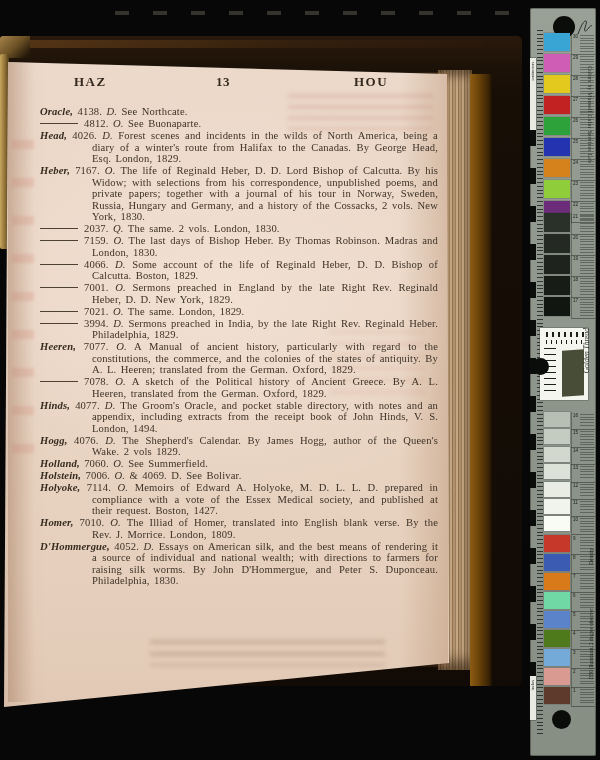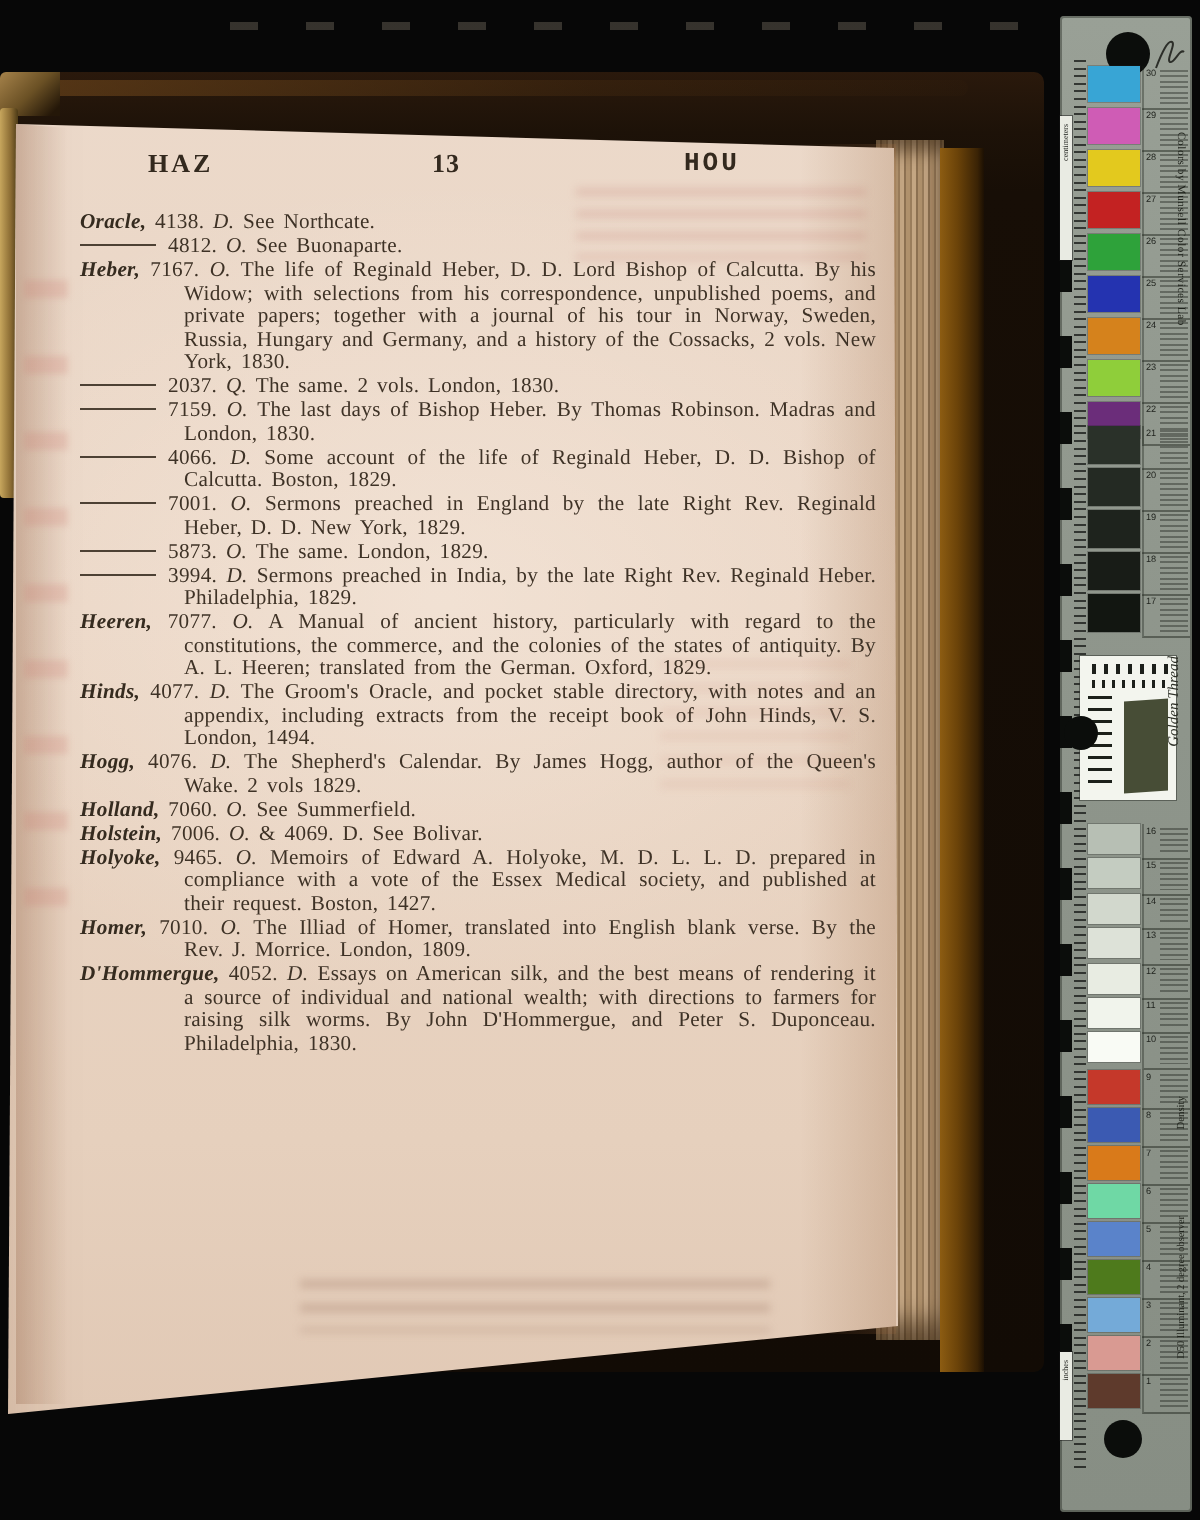--- a/index.html
+++ b/index.html
@@ -72,21 +72,21 @@
     position:absolute;left:12px;top:140px;width:22px;height:330px;filter:blur(1.5px);
     background:repeating-linear-gradient(180deg,rgba(205,120,110,.22) 0 9px,transparent 9px 38px);
   }
   
   .content{
     position:absolute;left:40px;top:74px;width:398px;color:#3e3226;
   }
   .running-head{position:relative;height:20px;font-weight:bold;font-size:13px;letter-spacing:1.5px;color:#33291e;}
   .rh-left{position:absolute;left:34px;}
   .rh-center{position:absolute;left:176px;letter-spacing:.5px;}
-  .rh-right{position:absolute;left:302px;font-family:Liberation Mono, monospace;}
+  .rh-right{position:absolute;left:314px;}
   .entries{margin-top:12px;font-size:10.6px;line-height:11.5px;text-align:justify;
     word-spacing:1.6px;letter-spacing:.15px;}
   .entry{padding-left:52px;text-indent:-52px;margin:0 0 .5px 0;}
   .entry .nm{font-style:italic;font-weight:bold;color:#352b1f;}
   .entry .fmt{font-style:italic;}
   .entry .dash{display:inline-block;width:38px;height:0;border-top:1.1px solid #4d4134;
     vertical-align:3px;margin-right:6px;}
   
   .strip{
     position:absolute;left:530px;top:8px;width:66px;height:748px;
@@ -163,33 +163,35 @@
 
 <div class="content">
   <div class="running-head">
     <span class="rh-left">HAZ</span>
     <span class="rh-center">13</span>
     <span class="rh-right">HOU</span>
   </div>
   <div class="entries" id="entries">
       <p class="entry"><span class="nm">Oracle,</span> <span>4138.</span> <span class="fmt">D.</span> <span>See Northcate.</span></p>
       <p class="entry"><span class="dash"></span><span>4812.</span> <span class="fmt">O.</span> <span>See Buonaparte.</span></p>
+      <p class="entry"><span class="nm">Head,</span> <span>4026.</span> <span class="fmt">D.</span> <span>Forest scenes and incidents in the wilds of North America, being a diary of a winter's route from Halifax to the Canadas. By George Head, Esq. London, 1829.</span></p>
       <p class="entry"><span class="nm">Heber,</span> <span>7167.</span> <span class="fmt">O.</span> <span>The life of Reginald Heber, D. D. Lord Bishop of Calcutta. By his Widow; with selections from his correspondence, unpublished poems, and private papers; together with a journal of his tour in Norway, Sweden, Russia, Hungary and Germany, and a history of the Cossacks, 2 vols. New York, 1830.</span></p>
       <p class="entry"><span class="dash"></span><span>2037.</span> <span class="fmt">Q.</span> <span>The same. 2 vols. London, 1830.</span></p>
       <p class="entry"><span class="dash"></span><span>7159.</span> <span class="fmt">O.</span> <span>The last days of Bishop Heber. By Thomas Robinson. Madras and London, 1830.</span></p>
       <p class="entry"><span class="dash"></span><span>4066.</span> <span class="fmt">D.</span> <span>Some account of the life of Reginald Heber, D. D. Bishop of Calcutta. Boston, 1829.</span></p>
       <p class="entry"><span class="dash"></span><span>7001.</span> <span class="fmt">O.</span> <span>Sermons preached in England by the late Right Rev. Reginald Heber, D. D. New York, 1829.</span></p>
-      <p class="entry"><span class="dash"></span><span>5873.</span> <span class="fmt">O.</span> <span>The same. London, 1829.</span></p>
+      <p class="entry"><span class="dash"></span><span>7021.</span> <span class="fmt">O.</span> <span>The same. London, 1829.</span></p>
       <p class="entry"><span class="dash"></span><span>3994.</span> <span class="fmt">D.</span> <span>Sermons preached in India, by the late Right Rev. Reginald Heber. Philadelphia, 1829.</span></p>
       <p class="entry"><span class="nm">Heeren,</span> <span>7077.</span> <span class="fmt">O.</span> <span>A Manual of ancient history, particularly with regard to the constitutions, the commerce, and the colonies of the states of antiquity. By A. L. Heeren; translated from the German. Oxford, 1829.</span></p>
+      <p class="entry"><span class="dash"></span><span>7078.</span> <span class="fmt">O.</span> <span>A sketch of the Political history of Ancient Greece. By A. L. Heeren, translated from the German. Oxford, 1829.</span></p>
       <p class="entry"><span class="nm">Hinds,</span> <span>4077.</span> <span class="fmt">D.</span> <span>The Groom's Oracle, and pocket stable directory, with notes and an appendix, including extracts from the receipt book of John Hinds, V. S. London, 1494.</span></p>
       <p class="entry"><span class="nm">Hogg,</span> <span>4076.</span> <span class="fmt">D.</span> <span>The Shepherd's Calendar. By James Hogg, author of the Queen's Wake. 2 vols 1829.</span></p>
       <p class="entry"><span class="nm">Holland,</span> <span>7060.</span> <span class="fmt">O.</span> <span>See Summerfield.</span></p>
       <p class="entry"><span class="nm">Holstein,</span> <span>7006.</span> <span class="fmt">O.</span> <span>&amp; 4069. D. See Bolivar.</span></p>
-      <p class="entry"><span class="nm">Holyoke,</span> <span>9465.</span> <span class="fmt">O.</span> <span>Memoirs of Edward A. Holyoke, M. D. L. L. D. prepared in compliance with a vote of the Essex Medical society, and published at their request. Boston, 1427.</span></p>
+      <p class="entry"><span class="nm">Holyoke,</span> <span>7114.</span> <span class="fmt">O.</span> <span>Memoirs of Edward A. Holyoke, M. D. L. L. D. prepared in compliance with a vote of the Essex Medical society, and published at their request. Boston, 1427.</span></p>
       <p class="entry"><span class="nm">Homer,</span> <span>7010.</span> <span class="fmt">O.</span> <span>The Illiad of Homer, translated into English blank verse. By the Rev. J. Morrice. London, 1809.</span></p>
       <p class="entry"><span class="nm">D'Hommergue,</span> <span>4052.</span> <span class="fmt">D.</span> <span>Essays on American silk, and the best means of rendering it a source of individual and national wealth; with directions to farmers for raising silk worms. By John D'Hommergue, and Peter S. Duponceau. Philadelphia, 1830.</span></p>
     </div>
 </div>
 
 <div class="strip" id="strip">
   <div class="edge-bars"></div>
   <div class="ruler-ticks"></div>
   <div class="mini-ruler top"></div>
   <div class="mini-ruler bottom"></div>

